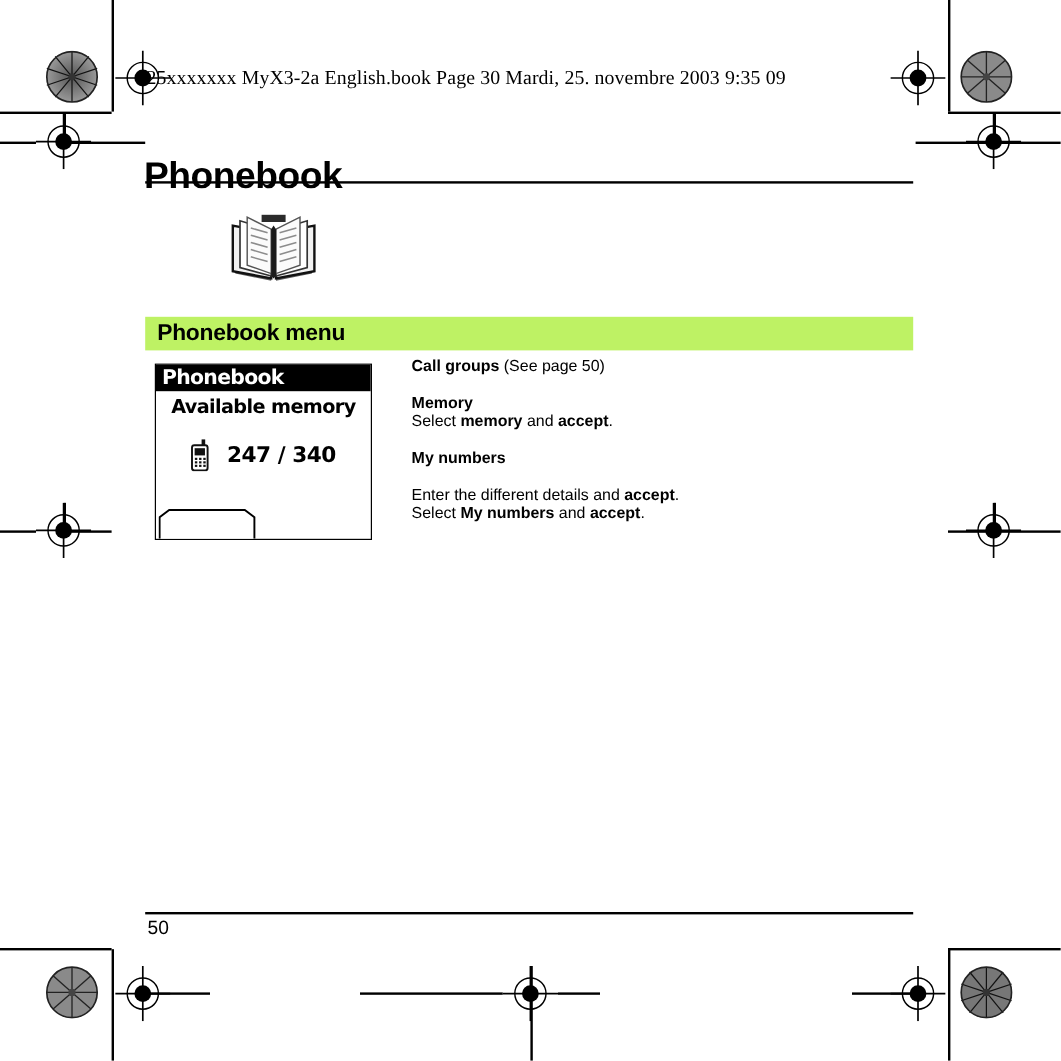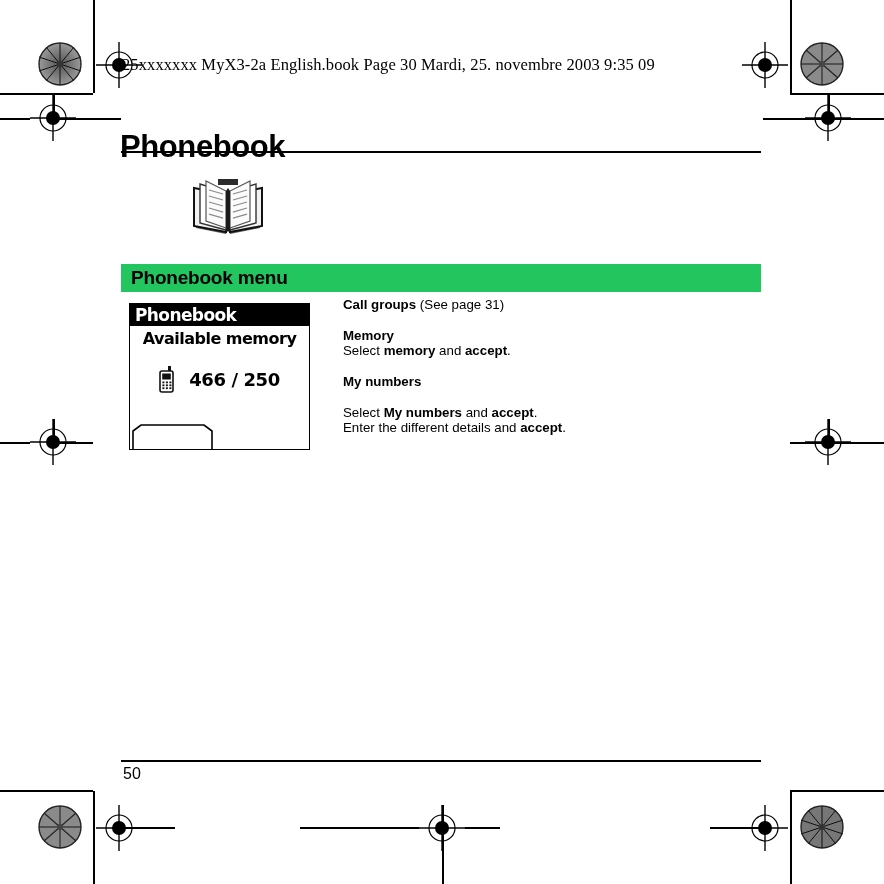--- a/index.html
+++ b/index.html
@@ -73,21 +73,21 @@
     height: 58px;
   }
 
   
   .section-bar {
     position: absolute;
     left: 121px;
     top: 264px;
     width: 640px;
     height: 28px;
-    background: #22c55e;
+    background: #bef264;
     display: flex;
     align-items: center;
   }
   .section-bar-label {
     font-size: 19px;
     font-weight: bold;
     margin-left: 10px;
     letter-spacing: -0.2px;
   }
 
@@ -403,35 +403,35 @@
           <rect x="6.9" y="15.5" width="2" height="1.8"></rect>
           <rect x="10.4" y="15.5" width="2" height="1.8"></rect>
           <rect x="3.4" y="18.4" width="2" height="1.8"></rect>
           <rect x="6.9" y="18.4" width="2" height="1.8"></rect>
           <rect x="10.4" y="18.4" width="2" height="1.8"></rect>
           <rect x="3.4" y="21.3" width="2" height="1.8"></rect>
           <rect x="6.9" y="21.3" width="2" height="1.8"></rect>
           <rect x="10.4" y="21.3" width="2" height="1.8"></rect>
         </g>
       </svg>
-      <span class="phone-memcount">466 / 250</span>
+      <span class="phone-memcount">247 / 340</span>
     </div>
 
     <div class="softkey">
       <svg width="88" height="26" viewBox="0 0 88 26">
         <path d="M1 25 L1 7 L9 1 L72 1 L80 7 L80 25" fill="#fff" stroke="#000" stroke-width="1.6"></path>
       </svg>
       <span class="softkey-label">Back</span>
     </div>
   </div>
 
   <div class="text-col">
 
     <p>
-      <b>Call groups</b><span> (See page 31)</span>
+      <b>Call groups</b><span> (See page 50)</span>
     </p>
 
     <div class="gap-line"></div>
 
     <p>
       <b>Memory</b>
     </p>
 
     <p>
       <span>Select </span><b>memory</b><span> and </span><b>accept</b><span>.</span>
@@ -441,23 +441,23 @@
     <div class="gap-line"></div>
 
     <p>
       <b>My numbers</b>
     </p>
 
 
     <div class="gap-line"></div>
 
     <p>
+      <span>Enter the different details and </span><b>accept</b><span>.</span>
+    </p>
+
+    <p>
       <span>Select </span><b>My numbers</b><span> and </span><b>accept</b><span>.</span>
-    </p>
-
-    <p>
-      <span>Enter the different details and </span><b>accept</b><span>.</span>
     </p>
   </div>
 
   <div class="footer-rule"></div>
   <div class="page-number">50</div>
 </div>
 
 </body></html>

